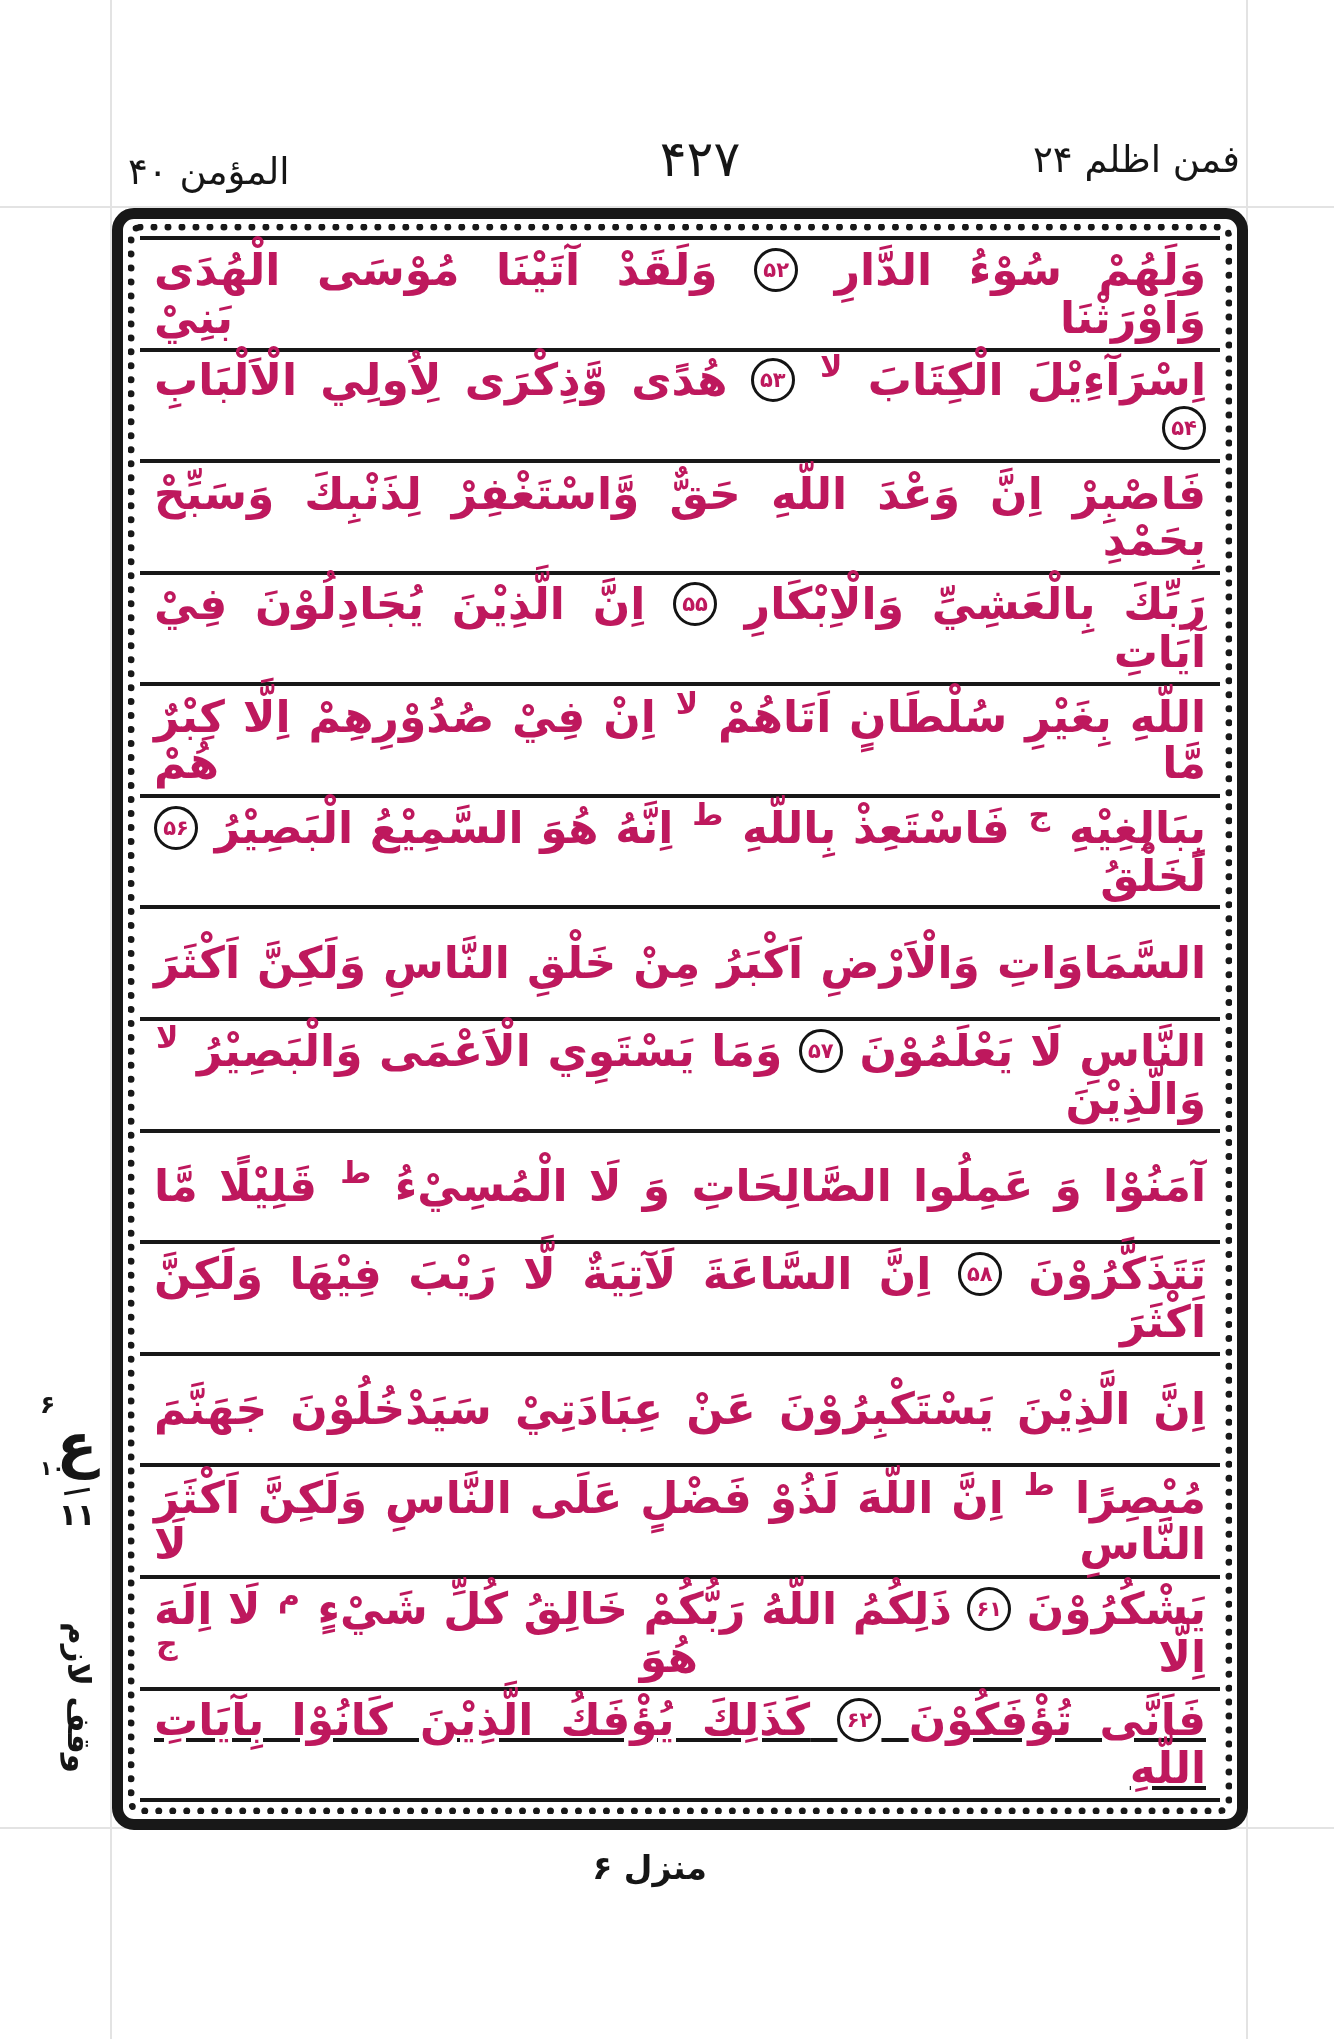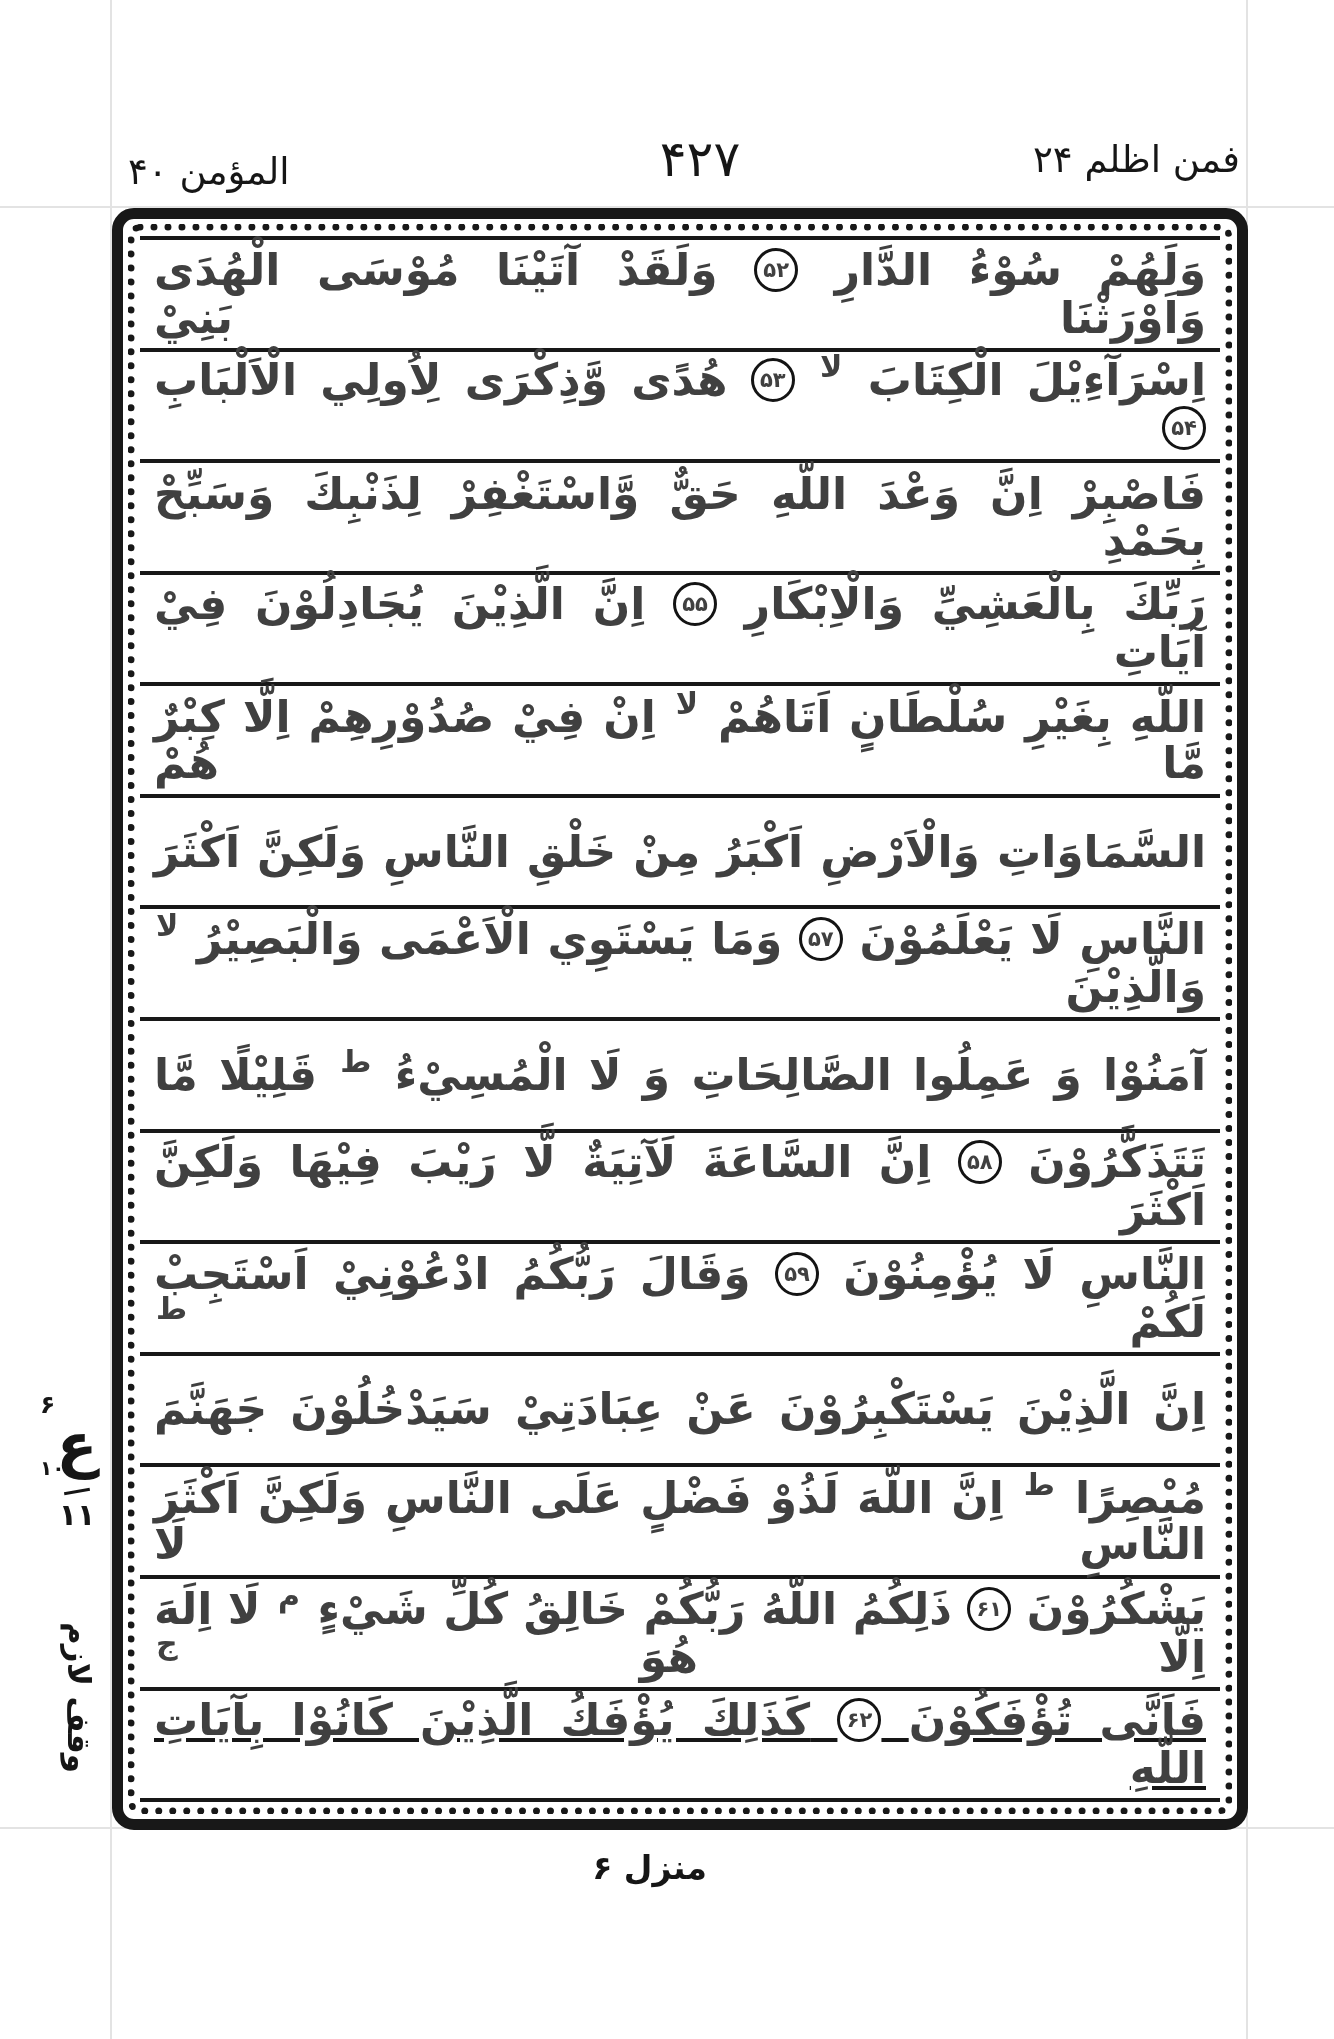--- a/index.html
+++ b/index.html
@@ -21,21 +21,21 @@
   
   .frame{position:absolute;z-index:1;left:112px;top:208px;width:1136px;height:1622px;
          box-sizing:border-box;border:11px solid #181818;border-radius:22px;
          padding:5px;background:#ffffff;}
   .deco{box-sizing:border-box;height:100%;border:7px dotted #181818;border-radius:12px;padding:5px;}
   .rows{box-sizing:border-box;height:100%;display:flex;flex-direction:column;
         border-top:4px solid #181818;border-bottom:4px solid #181818;}
   .row{flex:1;display:flex;align-items:center;border-bottom:4px solid #181818;padding:0 14px;}
   .row:last-child{border-bottom:none;text-decoration:underline;}
   .line{width:100%;direction:rtl;text-align:justify;text-align-last:justify;
-        font-size:44px;font-weight:bold;line-height:1.05;color:#404040;}
+        font-size:44px;font-weight:bold;line-height:1.05;color:#be185d;}
   .ayah{display:inline-flex;align-items:center;justify-content:center;
         width:44px;height:44px;box-sizing:border-box;border:3px solid #141414;border-radius:50%;
         font-size:21px;font-weight:bold;vertical-align:middle;position:relative;top:-3px;}
   .waqf{font-size:30px;font-weight:bold;position:relative;top:-18px;margin:0 2px;}
 
   
   .ruku{position:absolute;z-index:2;left:40px;top:1390px;width:74px;display:flex;
         flex-direction:column;align-items:center;font-weight:bold;}
   .ruku-top{align-self:flex-end;font-size:25px;margin-right:8px;}
   .ruku-ayn{font-size:60px;line-height:.85;}
@@ -77,33 +77,33 @@
           <div class="row">
             <div class="line"><span class="txt">فَاصْبِرْ اِنَّ وَعْدَ اللّهِ حَقٌّ وَّاسْتَغْفِرْ لِذَنْبِكَ وَسَبِّحْ بِحَمْدِ</span></div>
           </div>
           <div class="row">
             <div class="line"><span class="txt">رَبِّكَ بِالْعَشِيِّ وَالْاِبْكَارِ</span> <span class="ayah">۵۵</span> <span class="txt">اِنَّ الَّذِيْنَ يُجَادِلُوْنَ فِيْ آيَاتِ</span></div>
           </div>
           <div class="row">
             <div class="line"><span class="txt">اللّهِ بِغَيْرِ سُلْطَانٍ اَتَاهُمْ</span> <span class="waqf">لا</span> <span class="txt">اِنْ فِيْ صُدُوْرِهِمْ اِلَّا كِبْرٌ مَّا هُمْ</span></div>
           </div>
           <div class="row">
+            <div class="line"><span class="txt">بِبَالِغِيْهِ</span> <span class="waqf">ج</span> <span class="txt">فَاسْتَعِذْ بِاللّهِ</span> <span class="waqf">ط</span> <span class="txt">اِنَّهُ هُوَ السَّمِيْعُ الْبَصِيْرُ</span> <span class="ayah">۵۶</span> <span class="txt">لَخَلْقُ</span></div>
+          </div>
+          <div class="row">
             <div class="line"><span class="txt">السَّمَاوَاتِ وَالْاَرْضِ اَكْبَرُ مِنْ خَلْقِ النَّاسِ وَلَكِنَّ اَكْثَرَ</span></div>
           </div>
           <div class="row">
             <div class="line"><span class="txt">النَّاسِ لَا يَعْلَمُوْنَ</span> <span class="ayah">۵۷</span> <span class="txt">وَمَا يَسْتَوِي الْاَعْمَى وَالْبَصِيْرُ</span> <span class="waqf">لا</span> <span class="txt">وَالَّذِيْنَ</span></div>
           </div>
           <div class="row">
             <div class="line"><span class="txt">آمَنُوْا وَ عَمِلُوا الصَّالِحَاتِ وَ لَا الْمُسِيْءُ</span> <span class="waqf">ط</span> <span class="txt">قَلِيْلًا مَّا</span></div>
           </div>
           <div class="row">
             <div class="line"><span class="txt">تَتَذَكَّرُوْنَ</span> <span class="ayah">۵۸</span> <span class="txt">اِنَّ السَّاعَةَ لَآتِيَةٌ لَّا رَيْبَ فِيْهَا وَلَكِنَّ اَكْثَرَ</span></div>
-          </div>
-          <div class="row">
-            <div class="line"><span class="txt">النَّاسِ لَا يُؤْمِنُوْنَ</span> <span class="ayah">۵۹</span> <span class="txt">وَقَالَ رَبُّكُمُ ادْعُوْنِيْ اَسْتَجِبْ لَكُمْ</span> <span class="waqf">ط</span></div>
           </div>
           <div class="row">
             <div class="line"><span class="txt">اِنَّ الَّذِيْنَ يَسْتَكْبِرُوْنَ عَنْ عِبَادَتِيْ سَيَدْخُلُوْنَ جَهَنَّمَ</span></div>
           </div>
           <div class="row">
             <div class="line"><span class="txt">مُبْصِرًا</span> <span class="waqf">ط</span> <span class="txt">اِنَّ اللّهَ لَذُوْ فَضْلٍ عَلَى النَّاسِ وَلَكِنَّ اَكْثَرَ النَّاسِ لَا</span></div>
           </div>
           <div class="row">
             <div class="line"><span class="txt">يَشْكُرُوْنَ</span> <span class="ayah">۶۱</span> <span class="txt">ذَلِكُمُ اللّهُ رَبُّكُمْ خَالِقُ كُلِّ شَيْءٍ</span> <span class="waqf">م</span> <span class="txt">لَا اِلَهَ اِلَّا هُوَ</span> <span class="waqf">ج</span></div>
           </div>

